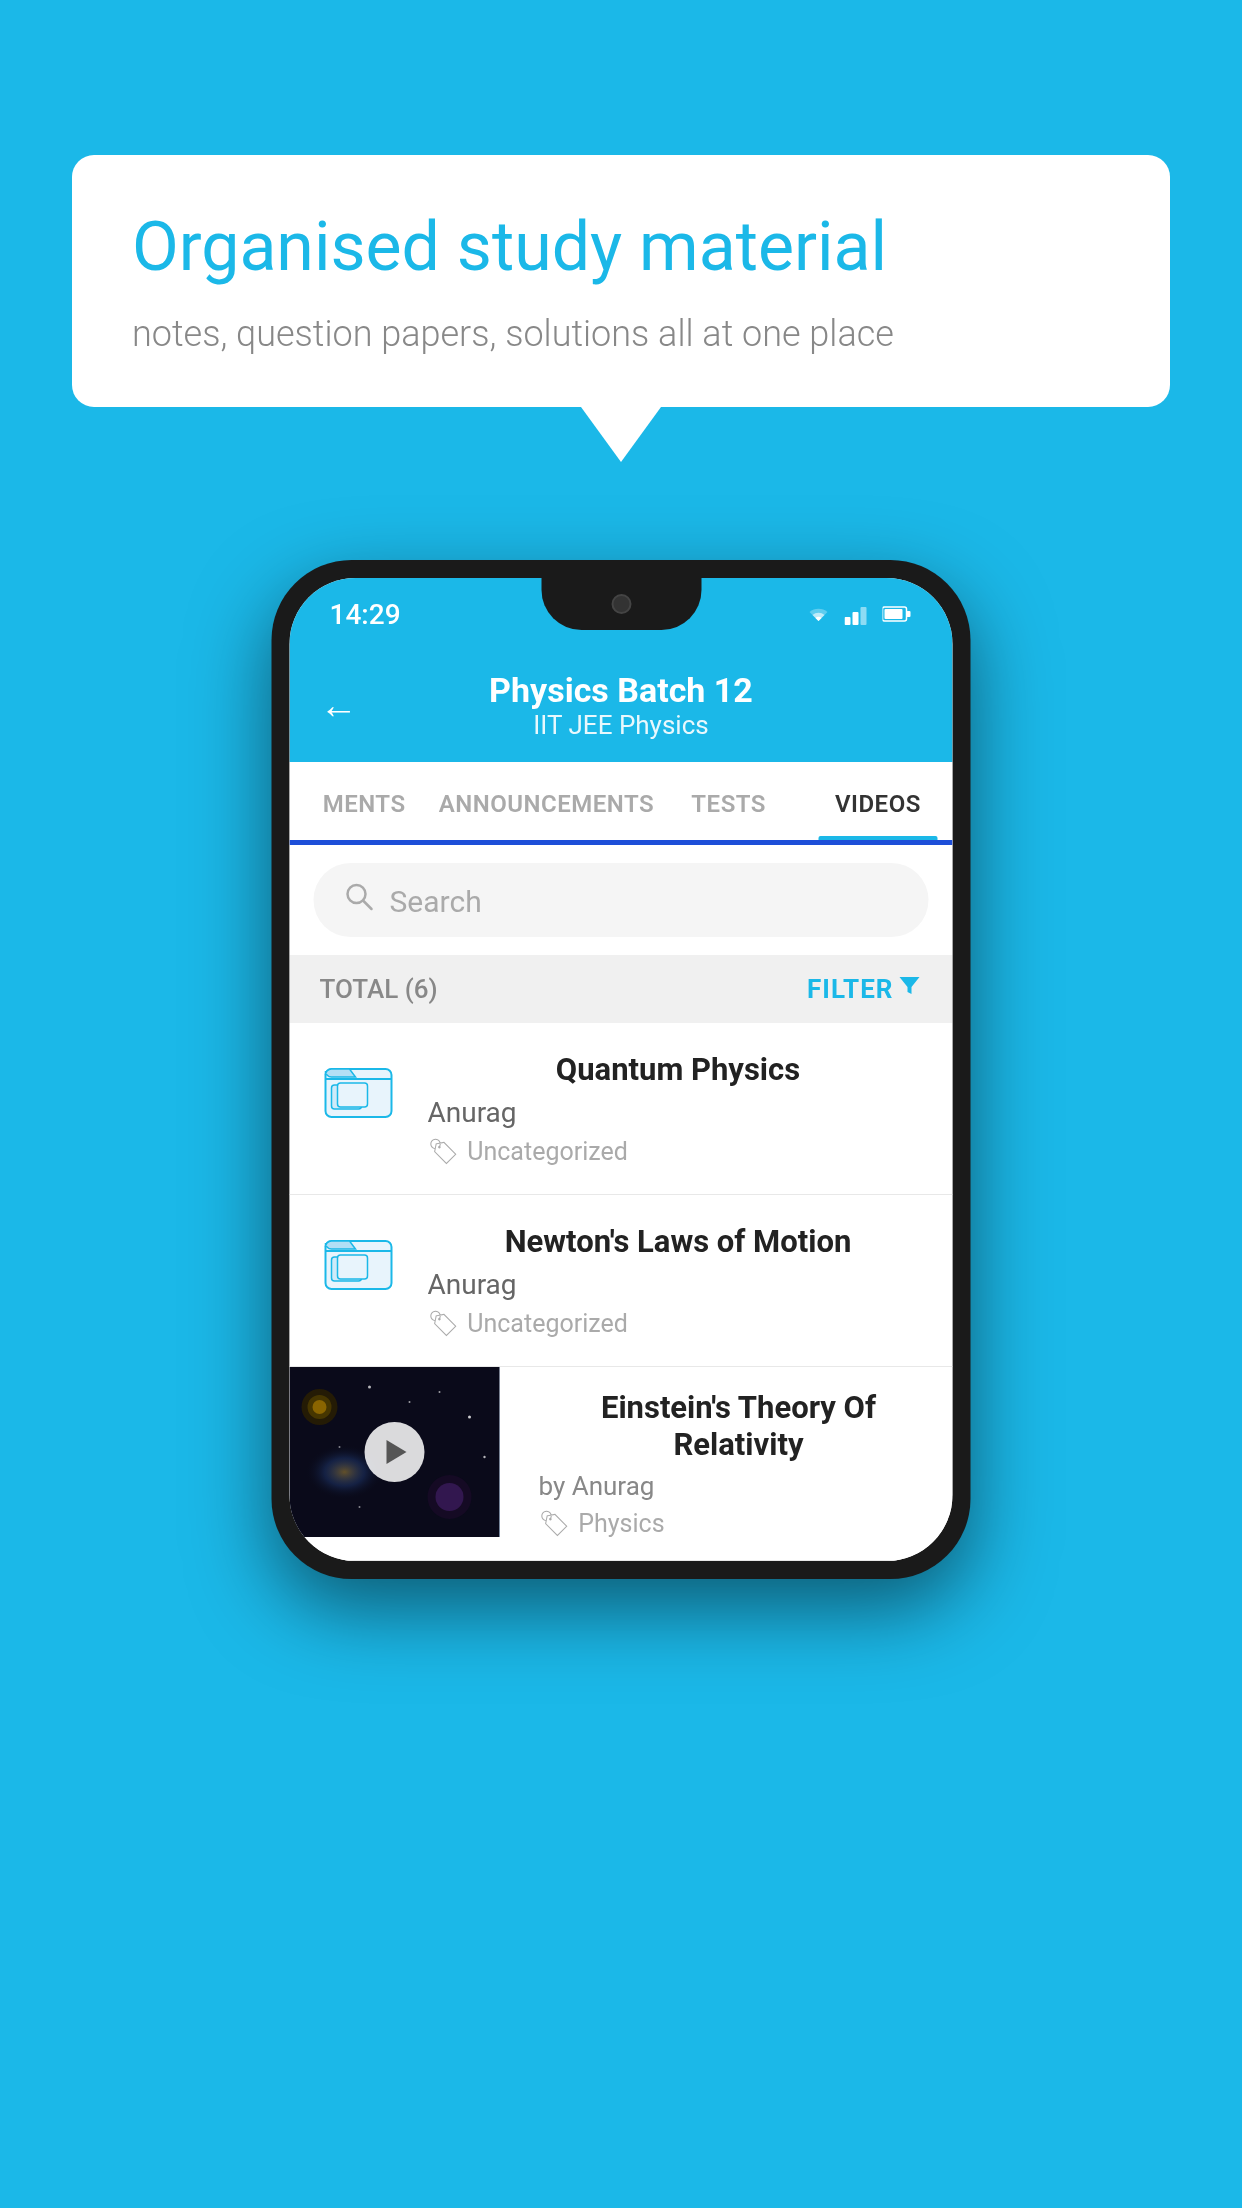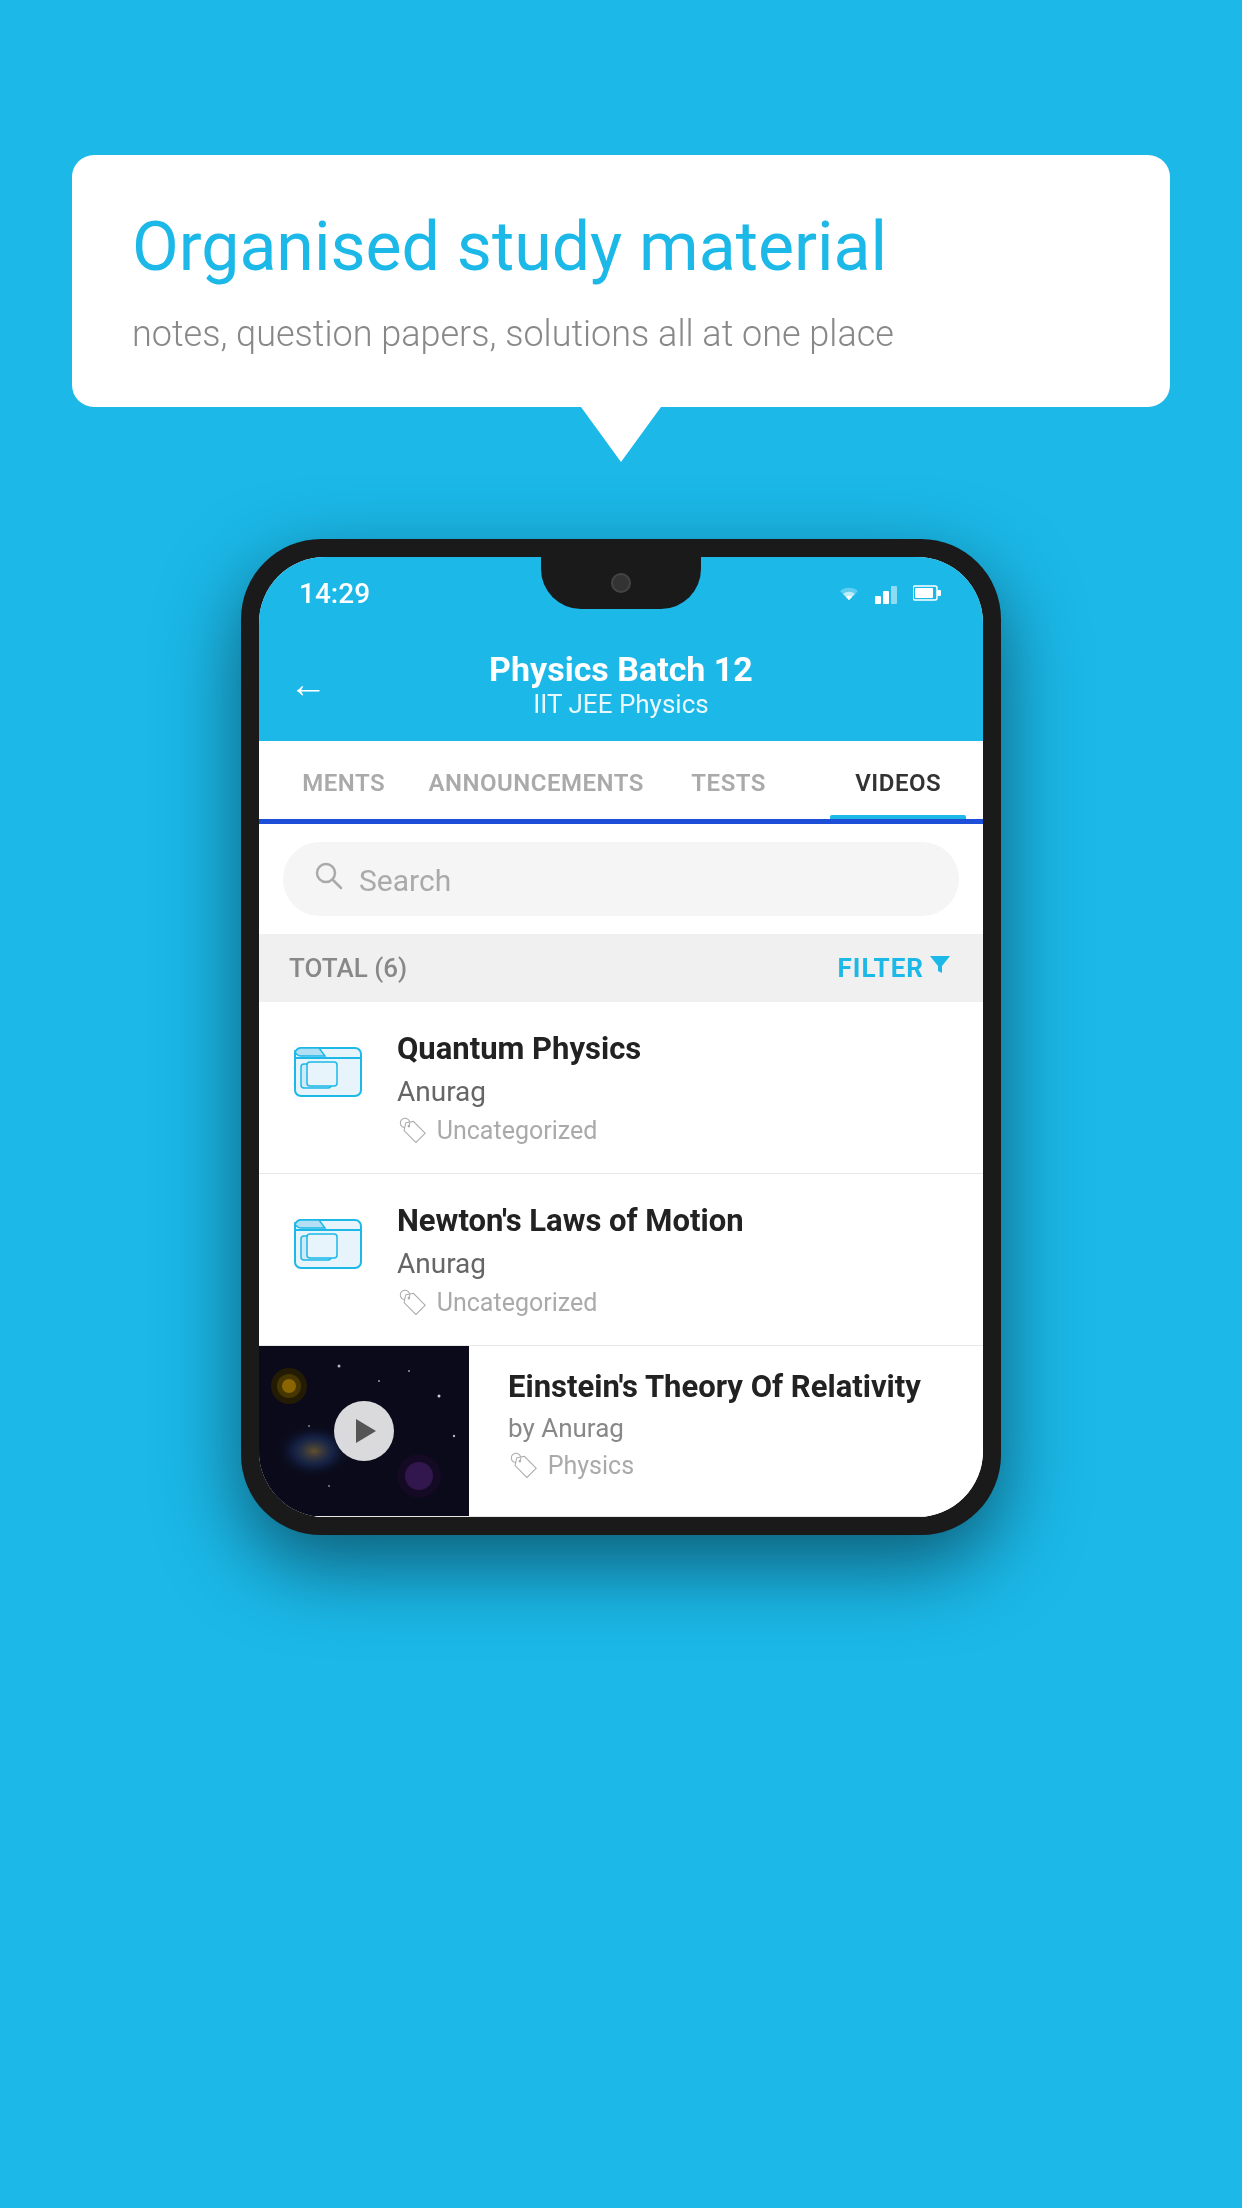--- a/index.html
+++ b/index.html
@@ -49,24 +49,24 @@
       width: 0;
       height: 0;
       border-left: 40px solid transparent;
       border-right: 40px solid transparent;
       border-top: 55px solid white;
     }
 
     
     .phone-container {
       position: absolute;
-      top: 539px;
+      top: 560px;
       left: 50%;
       transform: translateX(-50%);
-      width: 760px;
+      width: 699px;
     }
 
     .phone-outer {
       background: #1a1a1a;
       border-radius: 80px;
       padding: 18px;
       box-shadow: 0 30px 80px rgba(0,0,0,0.5);
       position: relative;
     }
 
@@ -270,20 +270,21 @@
 
     .video-info {
       flex: 1;
     }
 
     .video-title {
       font-size: 31px;
       font-weight: 700;
       color: #222;
       margin-bottom: 8px;
+      text-align: center;
     }
 
     .video-author {
       font-size: 28px;
       color: #666;
       margin-bottom: 8px;
     }
 
     .video-tag {
       display: flex;

